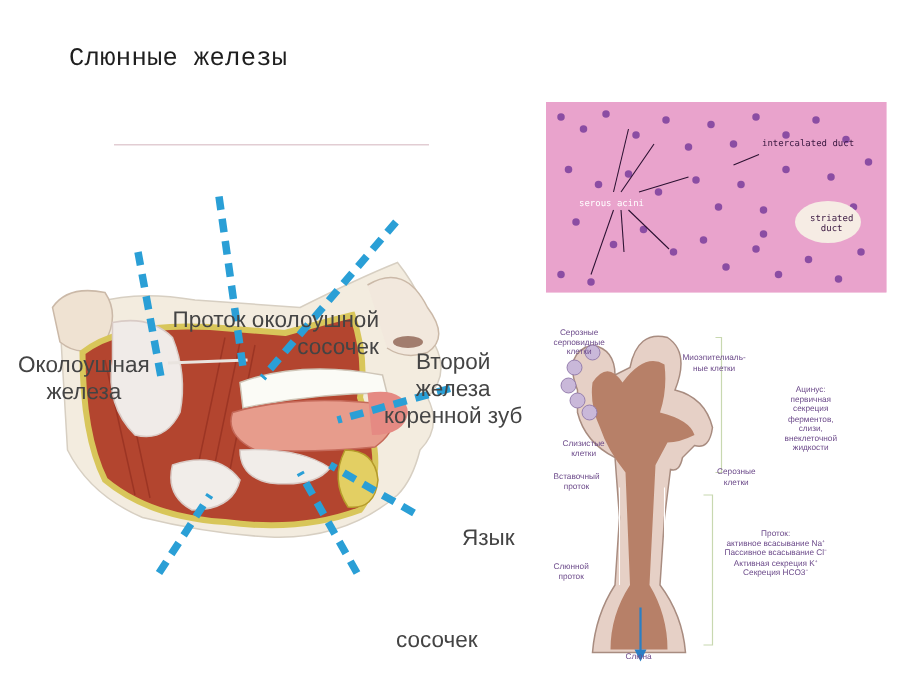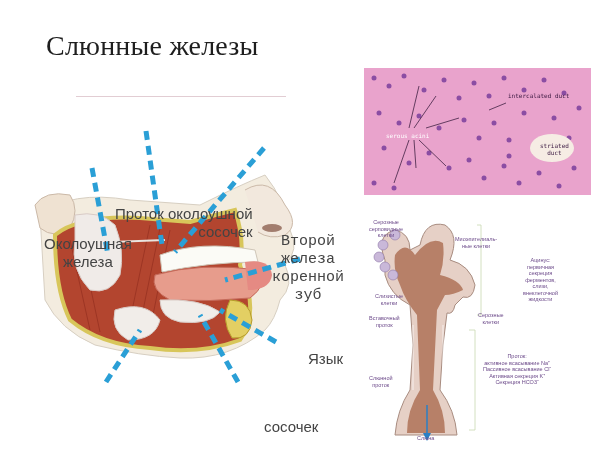--- a/index.html
+++ b/index.html
@@ -1,18 +1,18 @@
 <!DOCTYPE html>
 <html><head>
 <meta charset="utf-8">
 <style>
   html, body { margin:0; padding:0; }
   body { width:600px; height:450px; background:#ffffff; position:relative; overflow:hidden; font-family:"DejaVu Sans", sans-serif; }
   .slide { position:absolute; left:0; top:0; width:600px; height:450px; background:#fff; }
-  .title { position:absolute; left:46px; top:30px; font-size:28px; color:#1e1e1e; font-weight:normal; letter-spacing:0.2px; font-family:Liberation Serif, serif; }
+  .title { position:absolute; left:46px; top:30px; font-size:17px; color:#1e1e1e; font-weight:normal; letter-spacing:0.2px; font-family:Liberation Mono, monospace; }
   .title-rule { position:absolute; left:76px; top:96px; width:210px; height:1px; background:#e2cdd3; }
 
   
   .anatomy { position:absolute; left:0; top:100px; width:360px; height:350px; }
   .lbl { position:absolute; font-family:"Liberation Sans", sans-serif; font-size:15px; color:#444; line-height:18px; text-align:center; }
 
   
   .histo { position:absolute; left:364px; top:68px; width:227px; height:127px; background:#e89bc8; overflow:hidden; }
   .histo .tag { position:absolute; font-family:"DejaVu Sans Mono", monospace; font-size:6px; color:#3a1840; }
 
@@ -67,29 +67,29 @@
         <line x1="92" y1="168" x2="108" y2="255"></line>
         <line x1="146" y1="131" x2="162" y2="245"></line>
         <line x1="264" y1="148" x2="175" y2="252"></line>
         <line x1="300" y1="259" x2="225" y2="280"></line>
         <line x1="276" y1="342" x2="220" y2="310"></line>
         <line x1="106" y1="382" x2="140" y2="330"></line>
         <line x1="238" y1="382" x2="200" y2="315"></line>
       </g>
     </svg>
 
-    <div class="lbl" style="left:12px; top:135px;margin-left:32px;">
+    <div class="lbl" style="left:12px; top:135px;">
       <div>Околоушная</div>
       <div>железа</div>
     </div>
     <div class="lbl" style="left:115px; top:105px;text-align:right;">
       <div>Проток околоушной</div>
       <div>сосочек</div>
     </div>
-    <div class="lbl" style="left:256px; top:133px;font-family:Liberation Mono, monospace;">
+    <div class="lbl" style="left:256px; top:133px;">
       <div>Второй</div>
       <div>железа</div>
       <div>коренной зуб</div>
     </div>
     <div class="lbl" style="left:308px; top:250px;">Язык</div>
     <div class="lbl" style="left:264px; top:318px;">
       <div>сосочек</div>
     </div>
     
     

